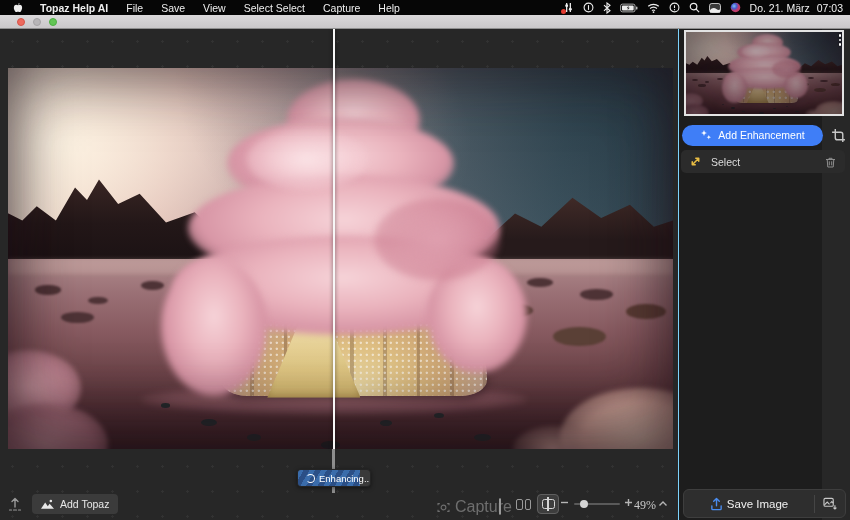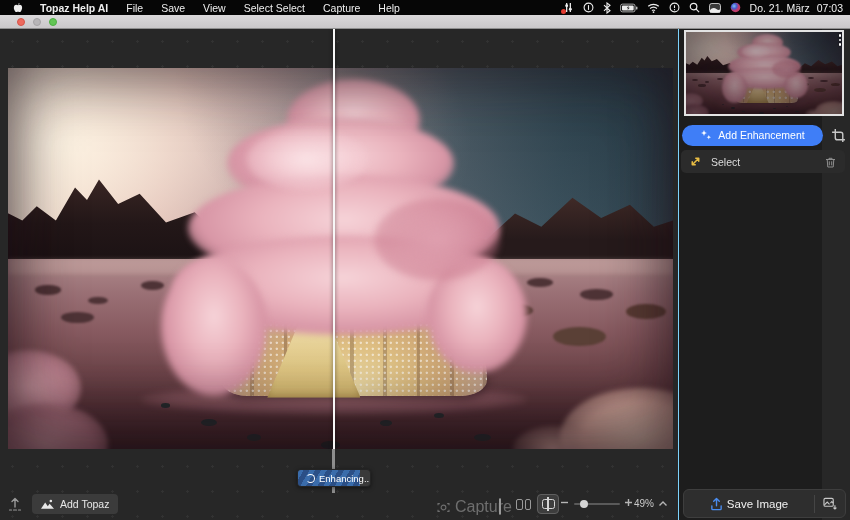--- a/index.html
+++ b/index.html
@@ -125,21 +125,21 @@
   .capture { position:absolute; left:437px; top:9px; display:flex; align-items:center; gap:5px; color:#6e6e6e; font-size:16px; }
   .vm { position:absolute; top:10px; width:15px; height:11px; }
   .vm-rect { border:1.5px solid #9a9a9a; border-radius:2.5px; width:15px; height:11px; }
   .vm2 { display:flex; gap:2px; } .vm2 i { width:6.5px; height:11px; border:1.5px solid #9a9a9a; border-radius:2px; }
   .vm3-box { position:absolute; left:537px; top:5px; width:22px; height:20px; background:#3d3d3d;
     border:1px solid #5f5f5f; border-radius:4px; display:flex; align-items:center; justify-content:center; cursor:pointer; }
   .vm3 { position:relative; width:13px; height:10px; border:1.5px solid #d6d6d6; border-radius:2.5px; }
   .vm3::after { content:""; position:absolute; left:4.6px; top:-3px; width:1.5px; height:14px; background:#d6d6d6; }
   .ztrack { position:absolute; left:574px; top:14px; width:46px; height:2px; background:#5a5a5a; border-radius:1px; cursor:pointer; }
   .zthumb { position:absolute; left:6px; top:-3px; width:8px; height:8px; border-radius:50%; background:#d4d4d4; }
-  .zlevel { position:absolute; left:634px; top:9px; color:#c9c9c9; font-size:10px; cursor:pointer; }
+  .zlevel { position:absolute; left:634px; top:9px; color:#c9c9c9; font-size:12px; cursor:pointer;font-family:Liberation Serif, serif; }
   .save-group { position:absolute; left:682px; top:0px; width:163px; height:29px; background:#2e2e2e;
     border:1px solid #3e3e3e; border-radius:6px; display:flex; align-items:center; }
   .btn-save { flex:1; height:100%; background:transparent; border:none; color:#f0f0f0; font-size:11.5px;
     font-family:"Liberation Sans",sans-serif; display:flex; align-items:center; justify-content:center; gap:4px; cursor:pointer; }
   .save-div { width:1px; height:18px; background:#454545; }
   .btn-saveopt { width:30px; height:100%; background:transparent; border:none; color:#c9c9c9; cursor:pointer;
     display:flex; align-items:center; justify-content:center; }
   svg { display:block; }
 </style>
 </head>

